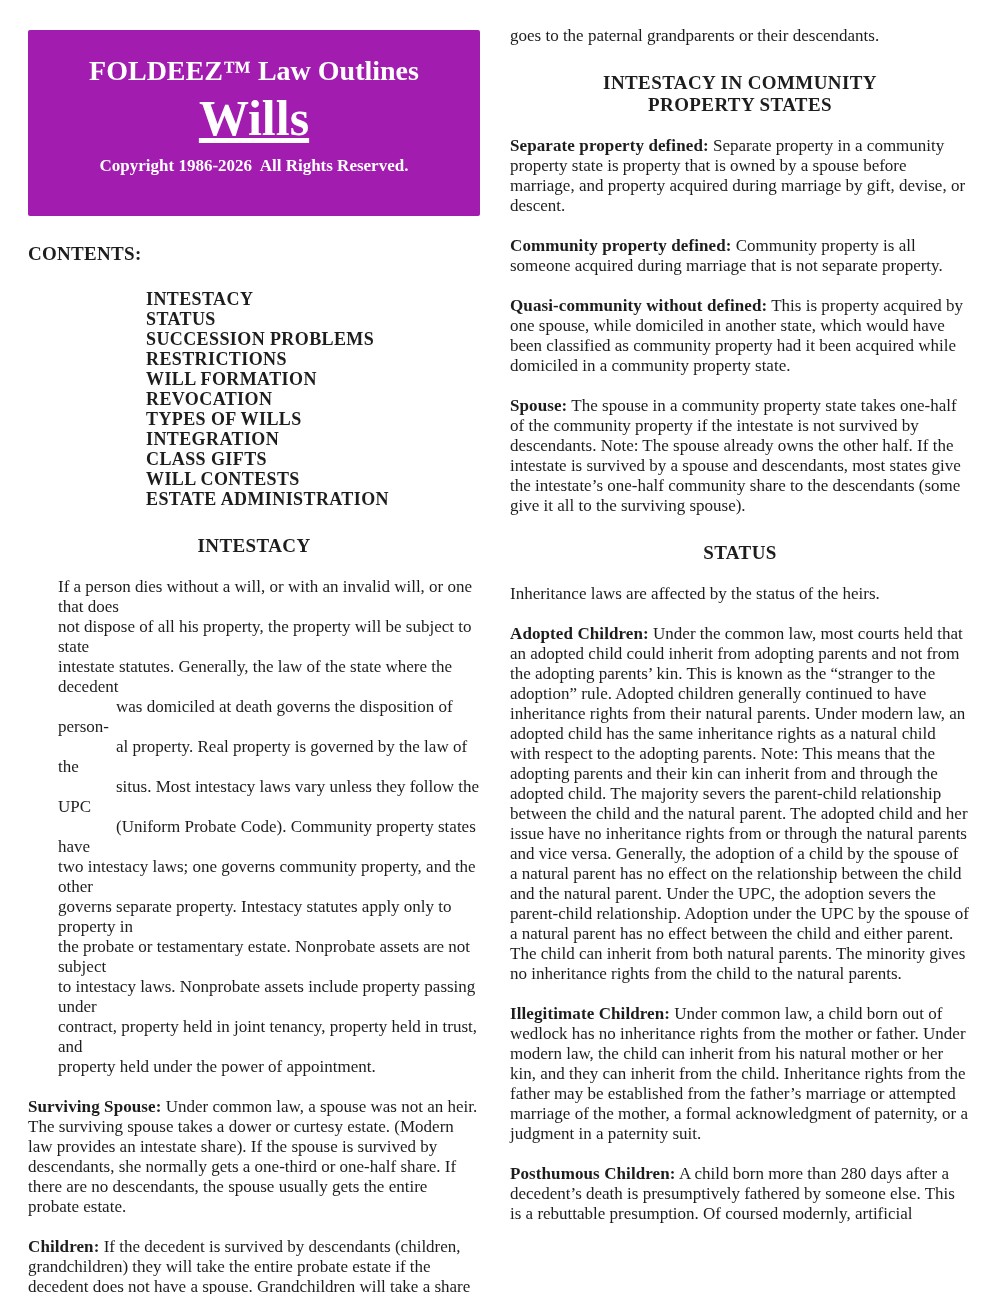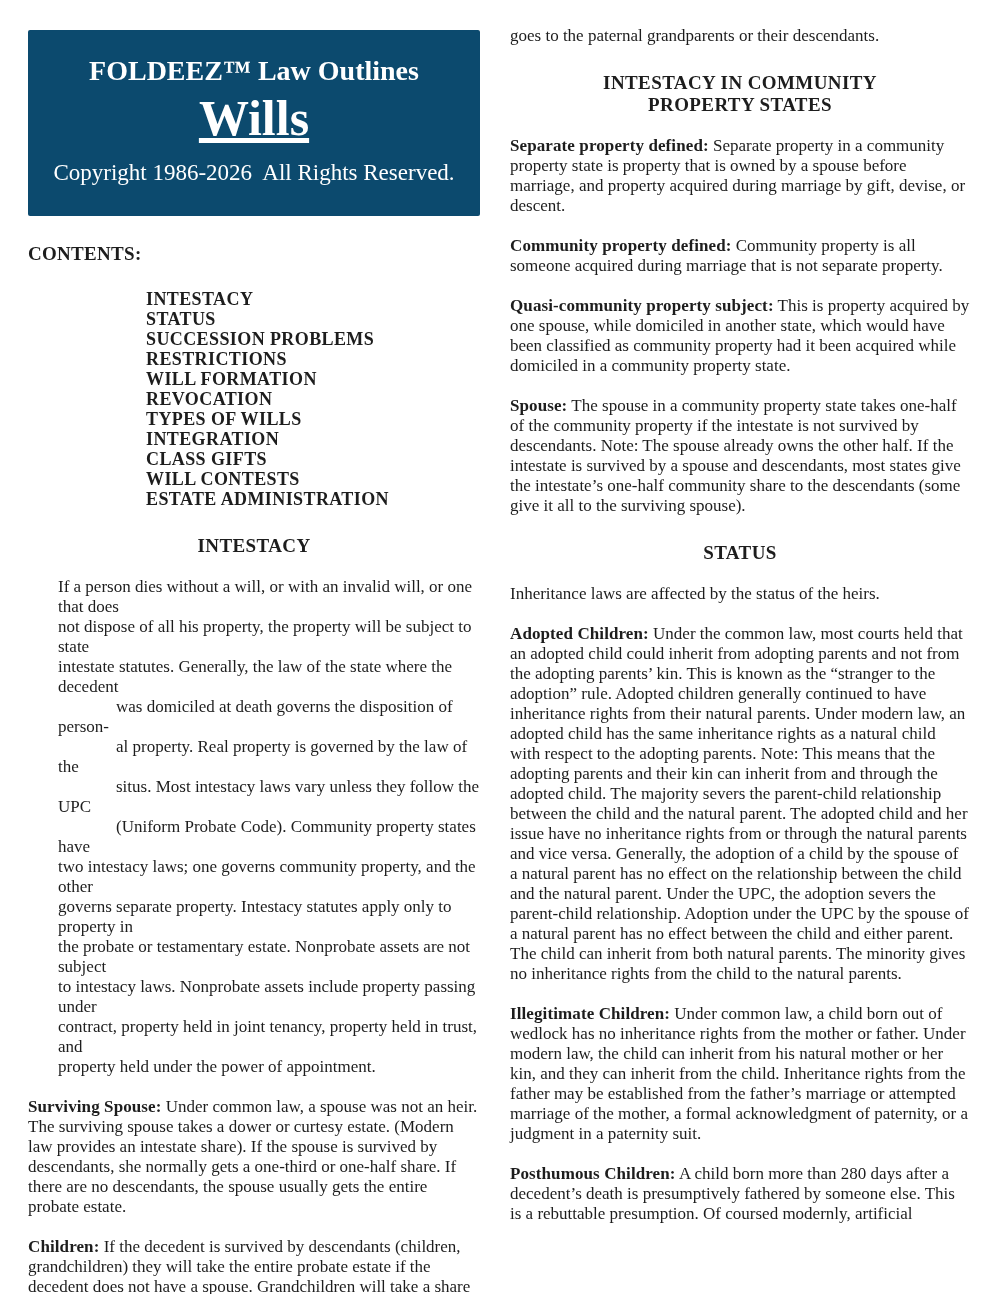--- a/index.html
+++ b/index.html
@@ -29,43 +29,44 @@
   .col-right {
     width: 460px;
     flex: 0 0 460px;
   }
   
   .title-box {
     box-sizing: border-box;
     width: 452px;
     height: 186px;
     margin-top: 4px;
-    background: #0c4a6e;
+    background: #a21caf;
     color: #ffffff;
     text-align: center;
     padding-top: 25px;
     border-radius: 2px;
   }
   .brand {
     font-size: 28px;
     font-weight: bold;
     line-height: 32px;
   }
   .doc-title {
     font-size: 50px;
     font-weight: bold;
     line-height: 54px;
     margin-top: 4px;
     text-decoration: underline;
   }
   .copyright {
-    font-size: 23px;
+    font-size: 17px;
     line-height: 20px;
-    margin-top: 18px;
+    margin-top: 11px;
     white-space: pre-wrap;
+    font-weight: bold;
   }
   
   .contents-heading {
     margin-top: 27px;
     font-size: 19px;
     font-weight: bold;
     letter-spacing: 0.3px;
   }
   .contents-list {
     margin-top: 24px;
@@ -153,21 +154,21 @@
     <p class="para first">goes to the paternal grandparents or their descendants.</p>
 
 
     <div class="section-heading pre">INTESTACY IN COMMUNITY
 PROPERTY STATES</div>
 
     <p class="para"><b>Separate property defined:</b><span> Separate property in a community property state is property that is owned by a spouse before marriage, and property acquired during marriage by gift, devise, or descent.</span></p>
 
     <p class="para"><b>Community property defined:</b><span> Community property is all someone acquired during marriage that is not separate property.</span></p>
 
-    <p class="para"><b>Quasi-community property subject:</b><span> This is property acquired by one spouse, while domiciled in another state, which would have been classified as community property had it been acquired while domiciled in a community property state.</span></p>
+    <p class="para"><b>Quasi-community without defined:</b><span> This is property acquired by one spouse, while domiciled in another state, which would have been classified as community property had it been acquired while domiciled in a community property state.</span></p>
 
     <p class="para"><b>Spouse:</b><span> The spouse in a community property state takes one-half of the community property if the intestate is not survived by descendants. Note: The spouse already owns the other half. If the intestate is survived by a spouse and descendants, most states give the intestate’s one-half community share to the descendants (some give it all to the surviving spouse).</span></p>
 
     <div class="section-heading">STATUS</div>
 
     <p class="para">Inheritance laws are affected by the status of the heirs.</p>
 
     <p class="para"><b>Adopted Children:</b><span> Under the common law, most courts held that an adopted child could inherit from adopting parents and not from the adopting parents’ kin. This is known as the “stranger to the adoption” rule. Adopted children generally continued to have inheritance rights from their natural parents. Under modern law, an adopted child has the same inheritance rights as a natural child with respect to the adopting parents. Note: This means that the adopting parents and their kin can inherit from and through the adopted child. The majority severs the parent-child relationship between the child and the natural parent. The adopted child and her issue have no inheritance rights from or through the natural parents and vice versa. Generally, the adoption of a child by the spouse of a natural parent has no effect on the relationship between the child and the natural parent. Under the UPC, the adoption severs the parent-child relationship. Adoption under the UPC by the spouse of a natural parent has no effect between the child and either parent. The child can inherit from both natural parents. The minority gives no inheritance rights from the child to the natural parents.</span></p>
 
     <p class="para"><b>Illegitimate Children:</b><span> Under common law, a child born out of wedlock has no inheritance rights from the mother or father. Under modern law, the child can inherit from his natural mother or her kin, and they can inherit from the child. Inheritance rights from the father may be established from the father’s marriage or attempted marriage of the mother, a formal acknowledgment of paternity, or a judgment in a paternity suit.</span></p>

